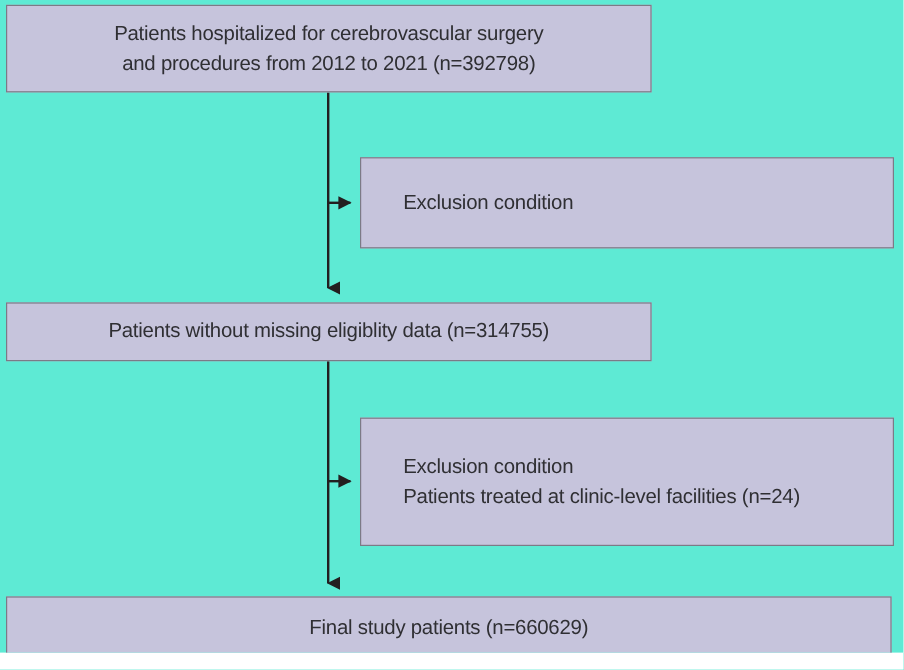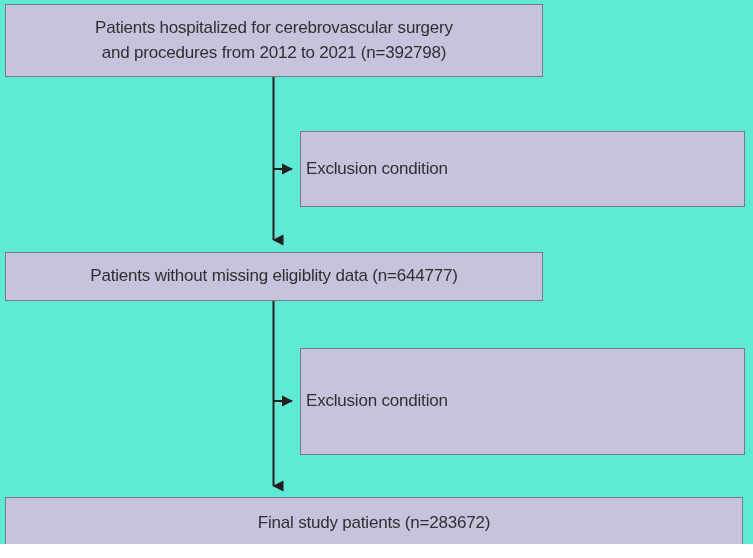--- a/index.html
+++ b/index.html
@@ -30,21 +30,21 @@
     flex-direction: column;
     justify-content: center;
   }
   .node.center {
     align-items: center;
     text-align: center;
   }
   .node.left {
     align-items: flex-start;
     text-align: center;
-    padding-left: 5px;
+    padding-left: 35px;
   }
   .node .line {
     white-space: nowrap;
   }
   .connector-svg {
     position: absolute;
     left: 0;
     top: 0;
     width: 753px;
     height: 558px;
@@ -78,24 +78,25 @@
   <div class="node center" style="left:5px; top:4px; width:538px; height:73px;">
     <div class="line">Patients hospitalized for cerebrovascular surgery</div>
     <div class="line">and procedures from 2012 to 2021 (n=392798)</div>
   </div>
 
   <div class="node left" style="left:300px; top:131px; width:445px; height:76px;">
     <div class="line">Exclusion condition</div>
   </div>
 
   <div class="node center" style="left:5px; top:252px; width:538px; height:49px;">
-    <div class="line">Patients without missing eligiblity data (n=644777)</div>
+    <div class="line">Patients without missing eligiblity data (n=314755)</div>
   </div>
 
   <div class="node left" style="left:300px; top:348px; width:445px; height:107px;">
     <div class="line">Exclusion condition</div>
+    <div class="line">Patients treated at clinic-level facilities (n=24)</div>
   </div>
 
   <div class="node center" style="left:5px; top:497px; width:738px; height:52px;">
-    <div class="line">Final study patients (n=283672)</div>
+    <div class="line">Final study patients (n=660629)</div>
   </div>
 
 </div>
 
 </body></html>

